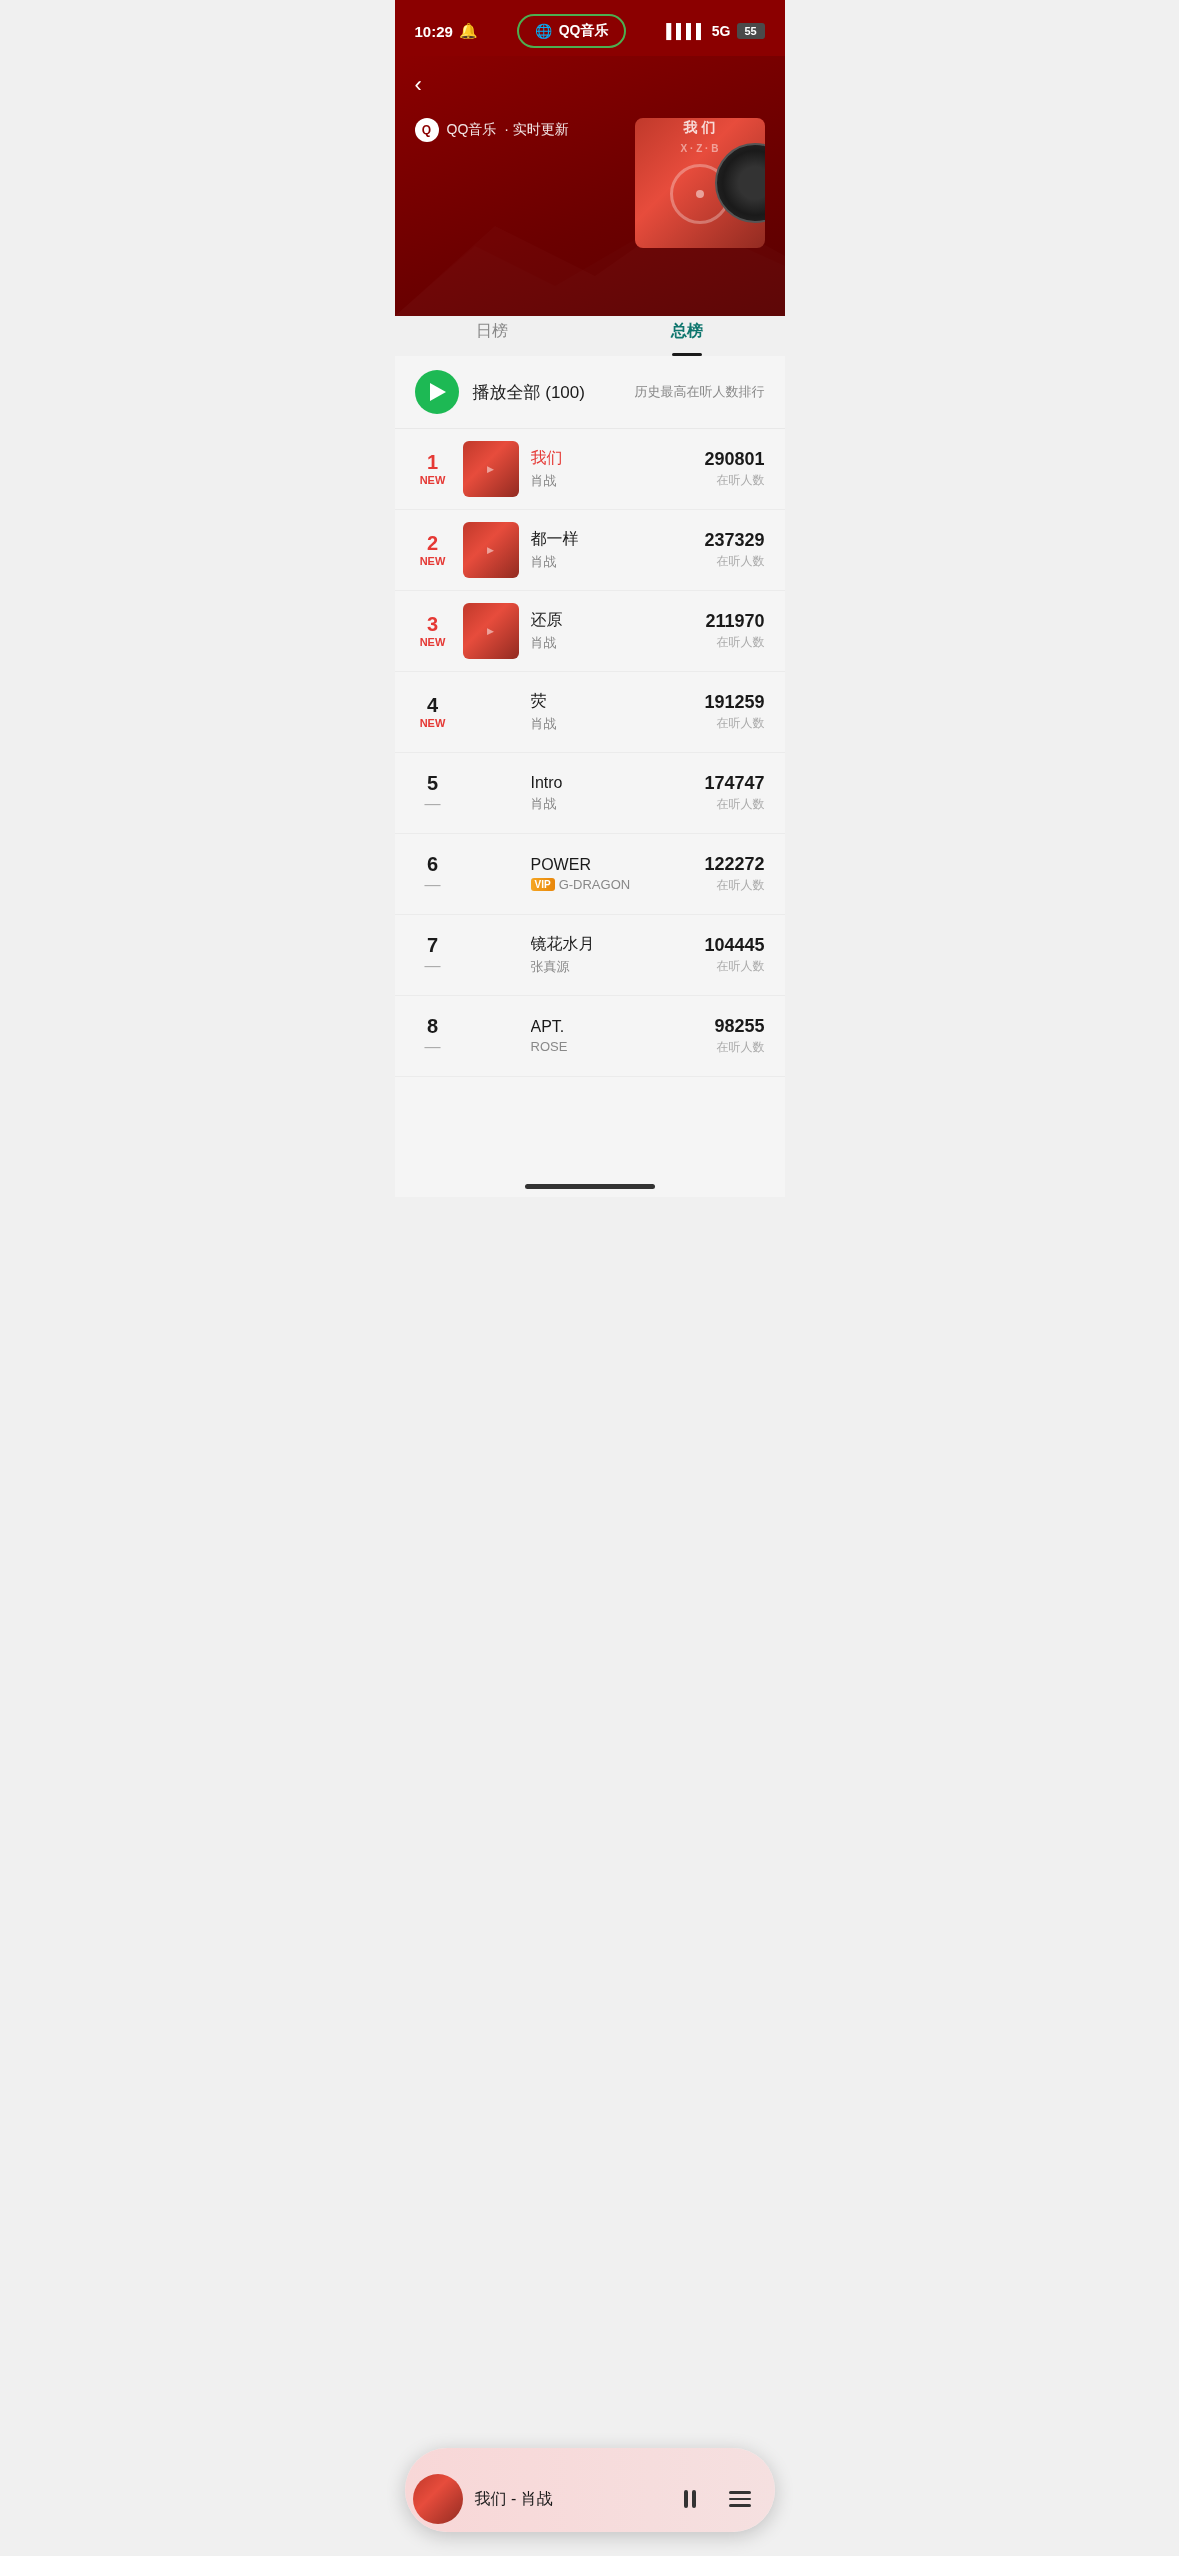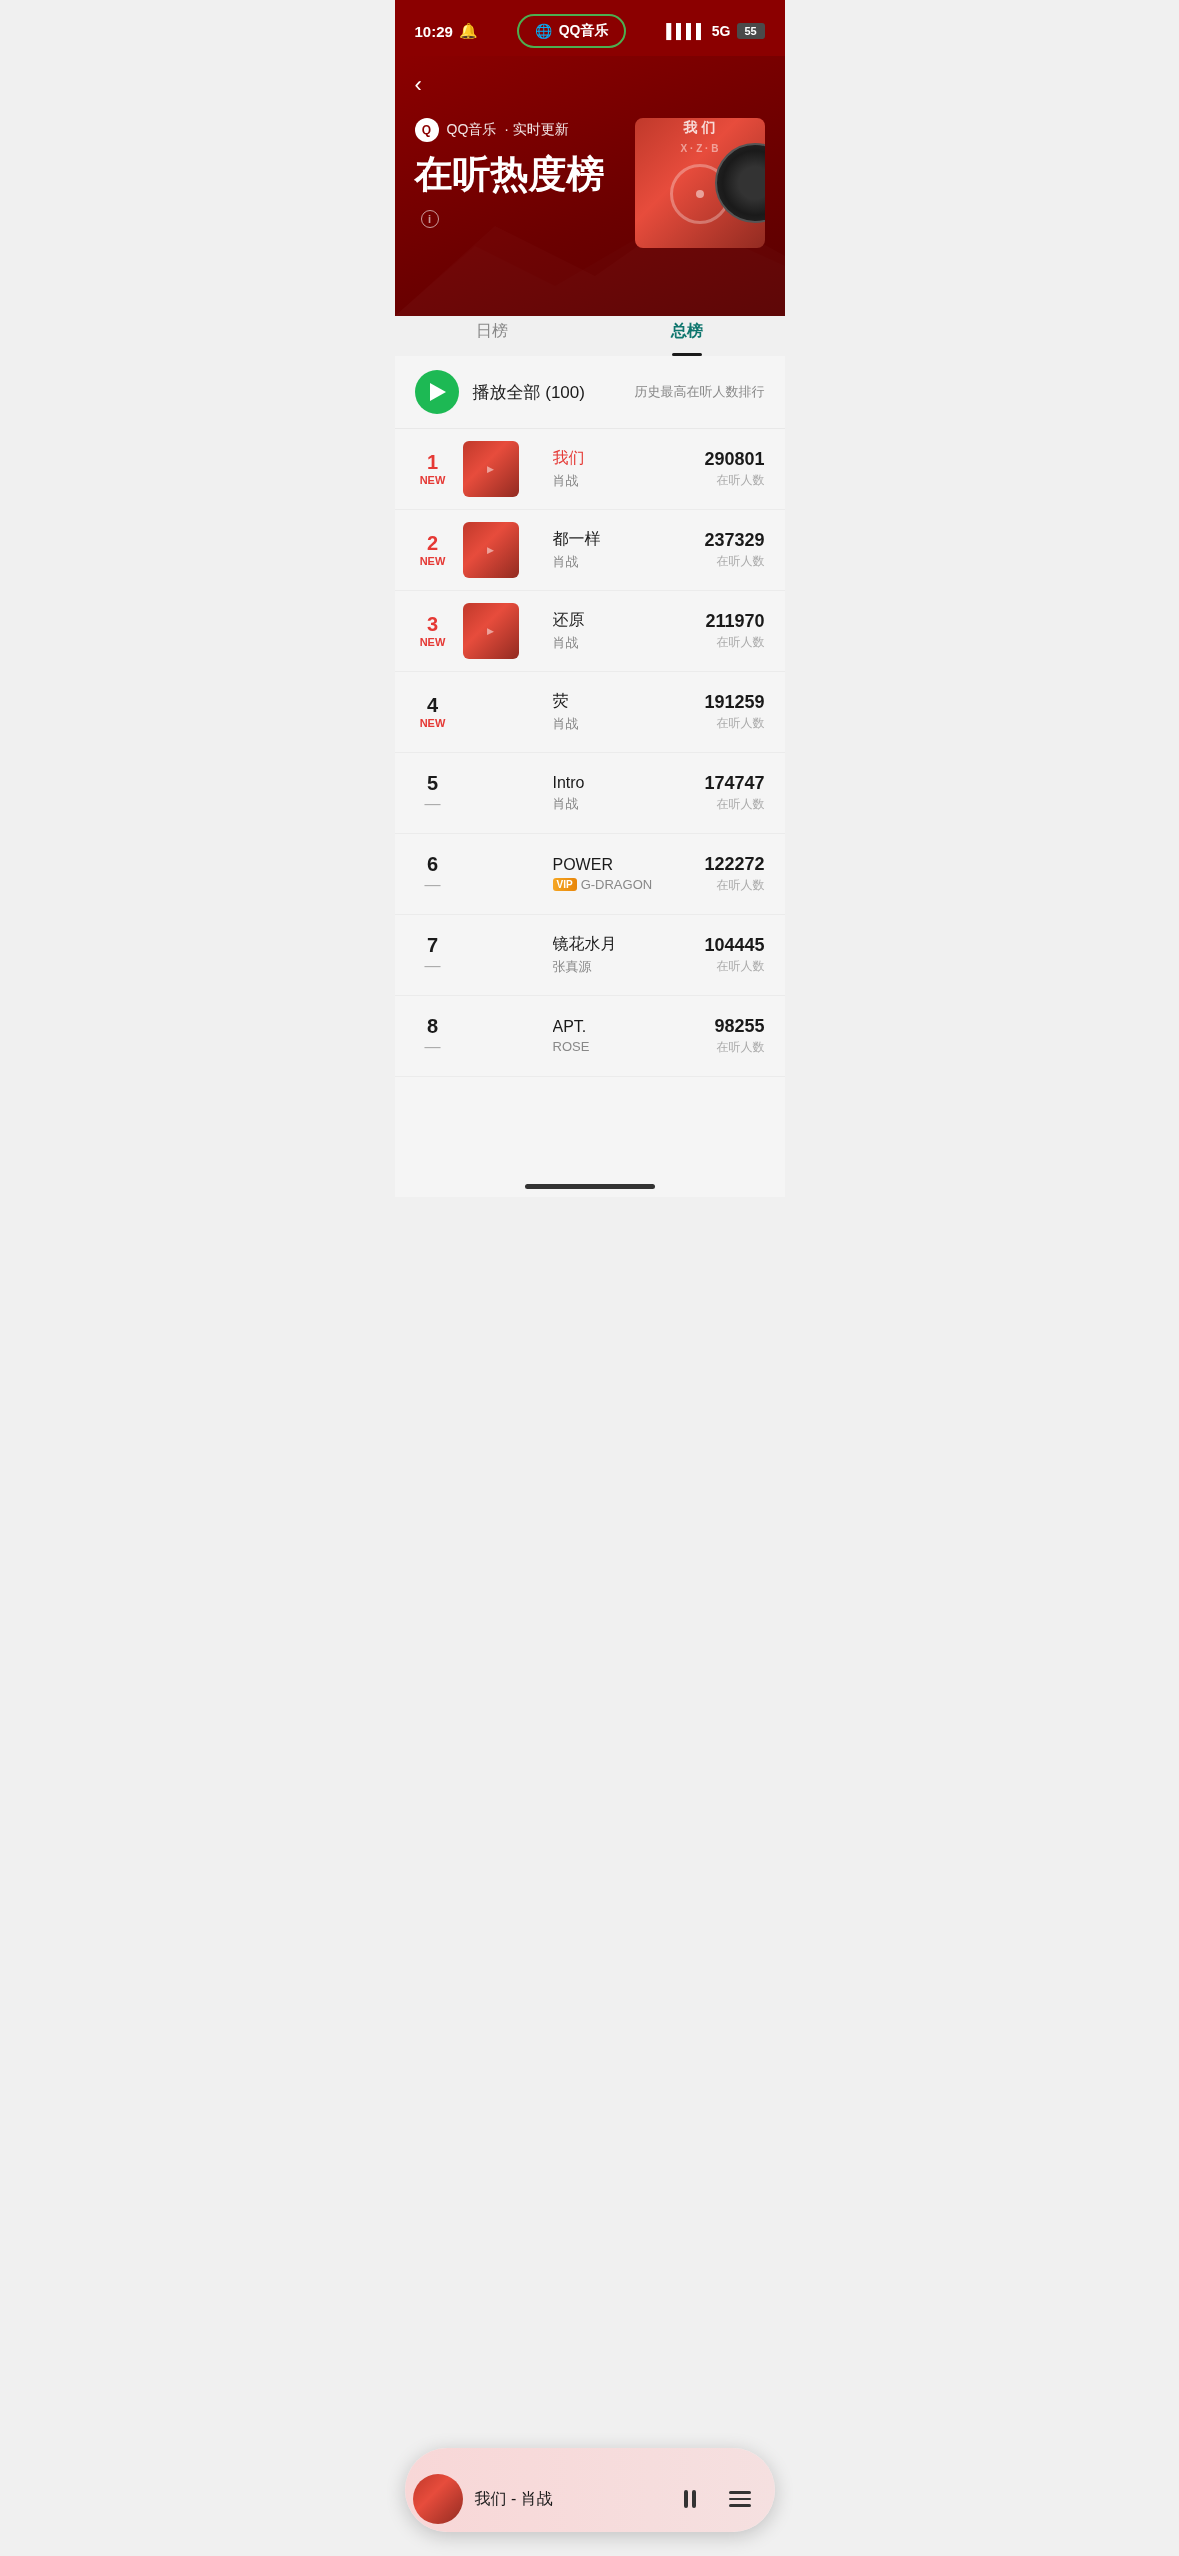--- a/index.html
+++ b/index.html
@@ -264,21 +264,20 @@
       background: linear-gradient(135deg, #c0392b 0%, #e74c3c 40%, #922b21 100%);
       flex-shrink: 0;
       overflow: hidden;
       display: flex;
       align-items: center;
       justify-content: center;
     }
     .song-info {
       flex: 1;
       min-width: 0;
-      margin-left: 22px;
     }
     .song-title {
       font-size: 16px;
       font-weight: 500;
       color: #1a1a1a;
       white-space: nowrap;
       overflow: hidden;
       text-overflow: ellipsis;
     }
     .song-title.highlight { color: #e53935; }
@@ -423,24 +422,20 @@
 
   <div class="back-btn">‹</div>
 
   <div class="hero-content">
     <div class="hero-text">
       <div class="hero-brand">
         <div class="qq-logo">Q</div>
         <span>QQ音乐</span>
         <span>· 实时更新</span>
       </div>
-      <div class="hero-title">
-        <span>在听热度榜</span>
-        <span class="hero-info-icon">i</span>
-      </div>
     </div>
     <div class="hero-album">
       <div class="album-cover">
         <div style="text-align:center; color:rgba(255,255,255,0.8); font-size:14px; font-weight:bold; line-height:1.4;">
           <div>我 们</div>
           <div style="font-size:10px; opacity:0.6; margin-top:4px;">X · Z · B</div>
           <div style="margin-top:8px; width:60px; height:60px; border:3px solid rgba(255,255,255,0.3); border-radius:50%; display:flex; align-items:center; justify-content:center; margin:8px auto 0;">
             <div style="width:8px;height:8px;background:rgba(255,255,255,0.5);border-radius:50%;"></div>
           </div>
         </div>

